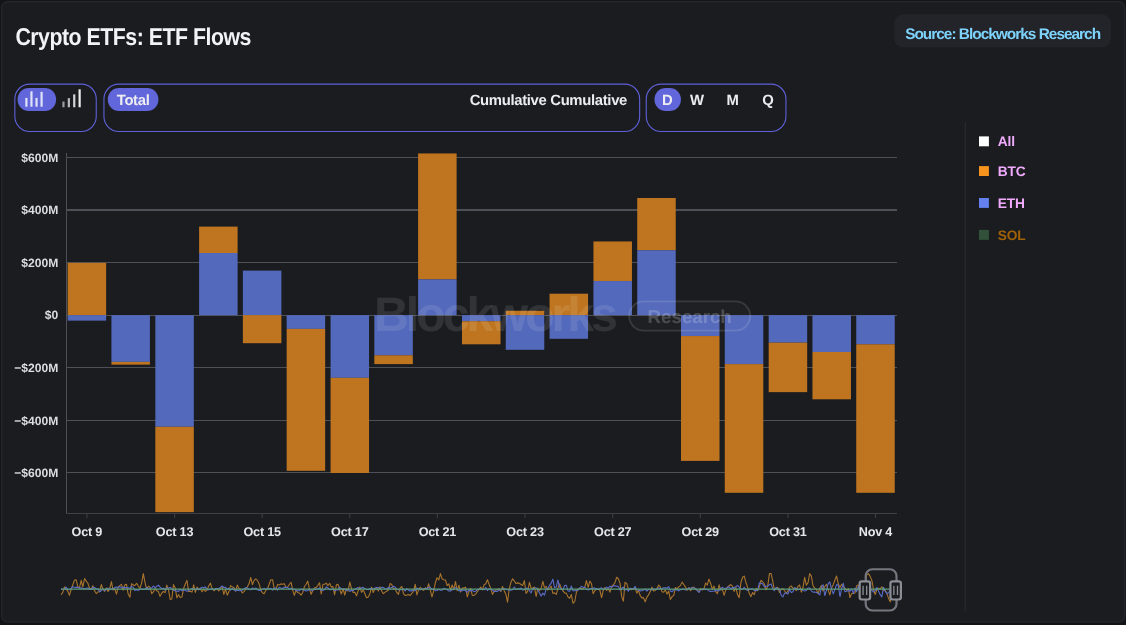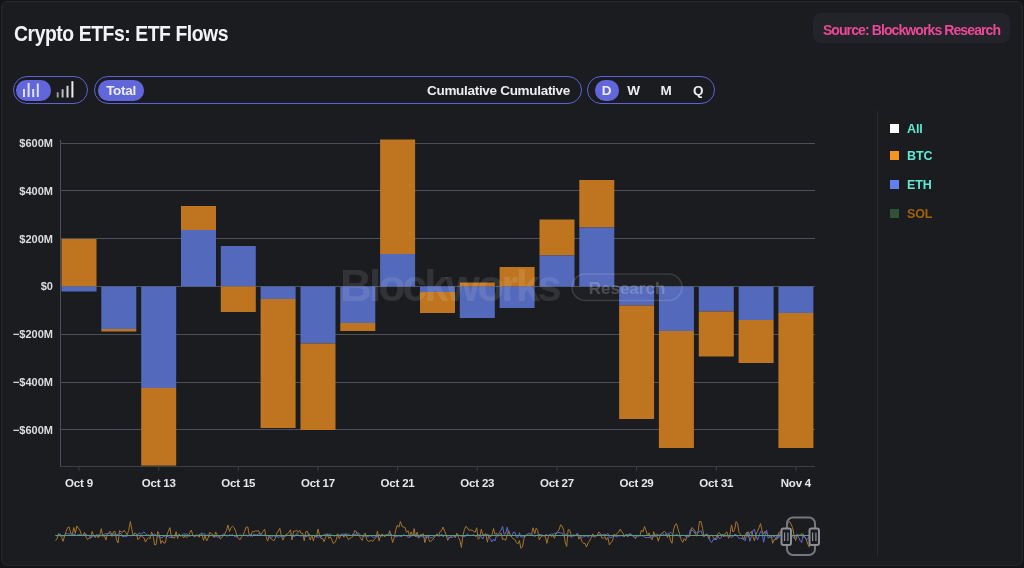--- a/index.html
+++ b/index.html
@@ -1,24 +1,24 @@
 <!DOCTYPE html>
 <html><head><meta charset="utf-8">
 <style>
 * { margin:0; padding:0; box-sizing:border-box; }
 html,body { width:1024px; height:568px; background:#131418; font-family:"Liberation Sans",sans-serif; overflow:hidden; }
 .card { position:absolute; left:1px; top:1px; width:1022px; height:565px; background:#1b1c20; border:1px solid #26282d; border-radius:6px; }
 .title { position:absolute; left:14px; top:21px; font-size:22px; font-weight:700; color:#f2f3f5; letter-spacing:-0.5px; transform:scaleX(0.88); transform-origin:left top; }
-.srcbtn { position:absolute; left:813px; top:13px; width:197px; height:30px; background:#232429; border-radius:8px; color:#ec4899; font-size:14px; font-weight:700; text-align:center; line-height:35px; letter-spacing:-0.9px; }
-.grp { position:absolute; top:76px; height:28px; border:1.5px solid #5e61d8; border-radius:14px; }
+.srcbtn { position:absolute; left:813px; top:13px; width:197px; height:30px; background:#232429; border-radius:8px; color:#7dd3fc; font-size:14px; font-weight:700; text-align:center; line-height:35px; letter-spacing:-0.9px; }
+.grp { position:absolute; top:76px; height:44px; border:1.5px solid #5e61d8; border-radius:14px; }
 .selpill { position:absolute; top:3.25px; height:20.5px; background:#6266db; border-radius:10.25px; }
 .tabtxt { position:absolute; top:0; height:27px; line-height:27px; font-size:13.5px; font-weight:600; color:#ecedf0; white-space:nowrap; letter-spacing:-0.3px; transform:translateX(-50%); }
 .leg-row { position:absolute; left:0; height:14px; }
 .leg-sq { position:absolute; left:0; top:2.5px; width:9px; height:9px; }
-.leg-tx { position:absolute; left:17px; top:0.5px; font-size:12.5px; font-weight:700; color:#5eead4; line-height:14px; letter-spacing:-0.1px; }
+.leg-tx { position:absolute; left:17px; top:0.5px; font-size:12.5px; font-weight:700; color:#f0abfc; line-height:14px; letter-spacing:-0.1px; }
 </style></head>
 <body>
 <div class="card"></div>
 <div class="title">Crypto ETFs: ETF Flows</div>
 <div class="srcbtn">Source: Blockworks Research</div>
 
 <div class="grp" style="left:12.5px; width:75px;">
   <div class="selpill" style="left:2.5px; width:35px;"></div>
 </div>
 

